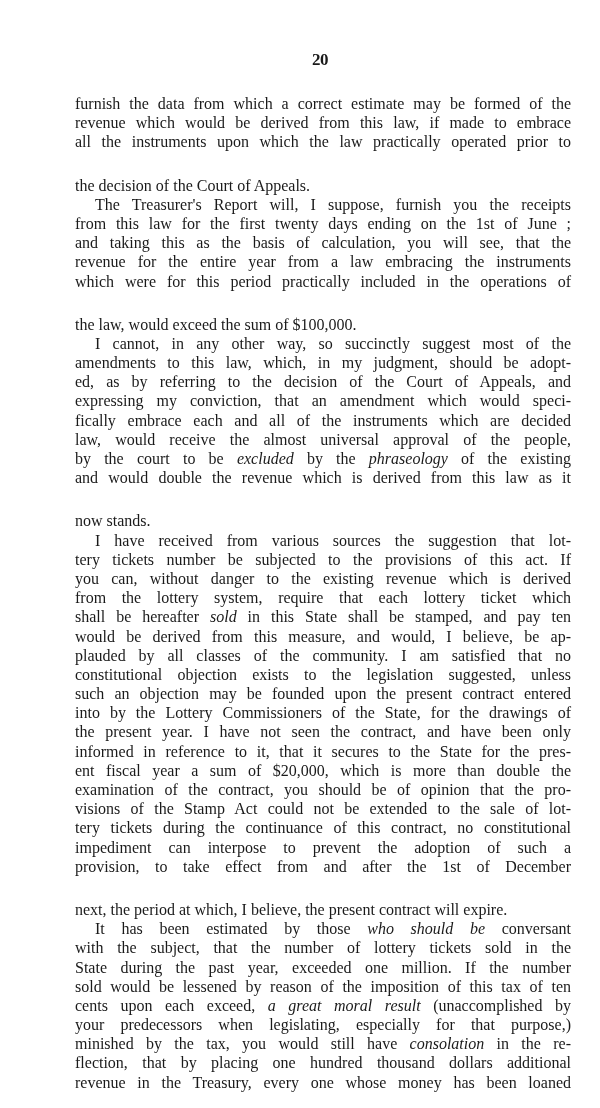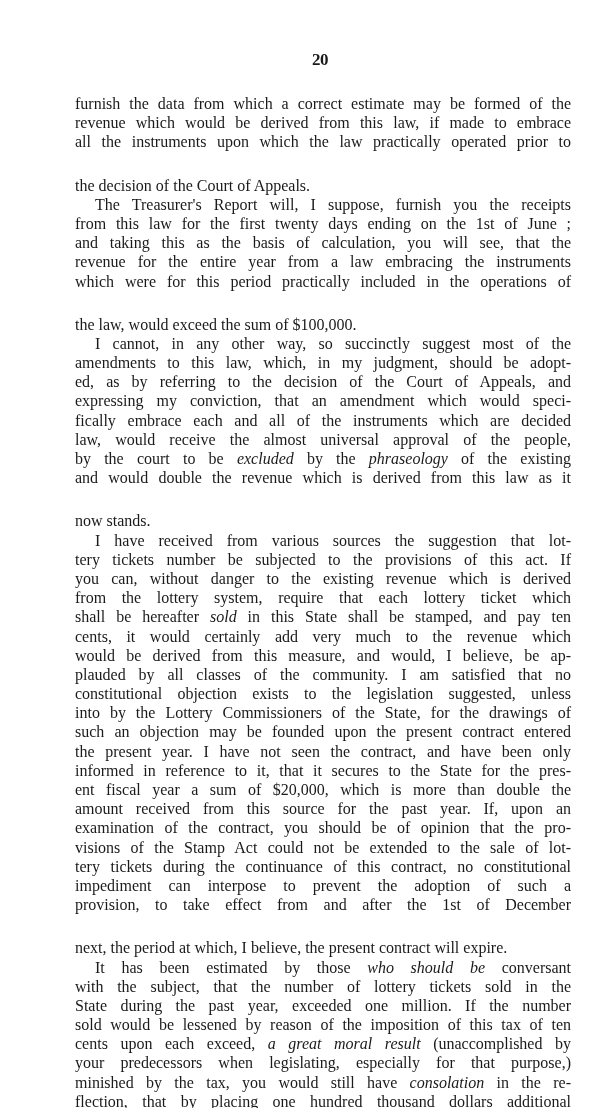--- a/index.html
+++ b/index.html
@@ -81,30 +81,28 @@
       <span class="line"><span>by the court to be </span><span class="it">excluded</span><span> by the </span><span class="it">phraseology</span><span> of the existing</span></span>
       <span class="line">and would double the revenue which is derived from this law as it</span>
       <span class="line last">now stands.</span>
     </div>
     <div>
       <span class="line indent">I have received from various sources the suggestion that lot-</span>
       <span class="line">tery tickets number be subjected to the provisions of this act. If</span>
       <span class="line">you can, without danger to the existing revenue which is derived</span>
       <span class="line">from the lottery system, require that each lottery ticket which</span>
       <span class="line"><span>shall be hereafter </span><span class="it">sold</span><span> in this State shall be stamped, and pay ten</span></span>
-      <span class="line">cents, it would certainly add very much to the revenue which</span>
       <span class="line">would be derived from this measure, and would, I believe, be ap-</span>
       <span class="line">plauded by all classes of the community. I am satisfied that no</span>
       <span class="line">constitutional objection exists to the legislation suggested, unless</span>
+      <span class="line">such an objection may be founded upon the present contract entered</span>
       <span class="line">into by the Lottery Commissioners of the State, for the drawings of</span>
-      <span class="line">such an objection may be founded upon the present contract entered</span>
       <span class="line">the present year. I have not seen the contract, and have been only</span>
       <span class="line">informed in reference to it, that it secures to the State for the pres-</span>
       <span class="line">ent fiscal year a sum of $20,000, which is more than double the</span>
-      <span class="line">amount received from this source for the past year. If, upon an</span>
       <span class="line">examination of the contract, you should be of opinion that the pro-</span>
       <span class="line">visions of the Stamp Act could not be extended to the sale of lot-</span>
       <span class="line">tery tickets during the continuance of this contract, no constitutional</span>
       <span class="line">impediment can interpose to prevent the adoption of such a</span>
       <span class="line">provision, to take effect from and after the 1st of December</span>
       <span class="line last">next, the period at which, I believe, the present contract will expire.</span>
     </div>
     <div>
       <span class="line indent"><span>It has been estimated by those </span><span class="it">who should be</span><span> conversant</span></span>
       <span class="line">with the subject, that the number of lottery tickets sold in the</span>

